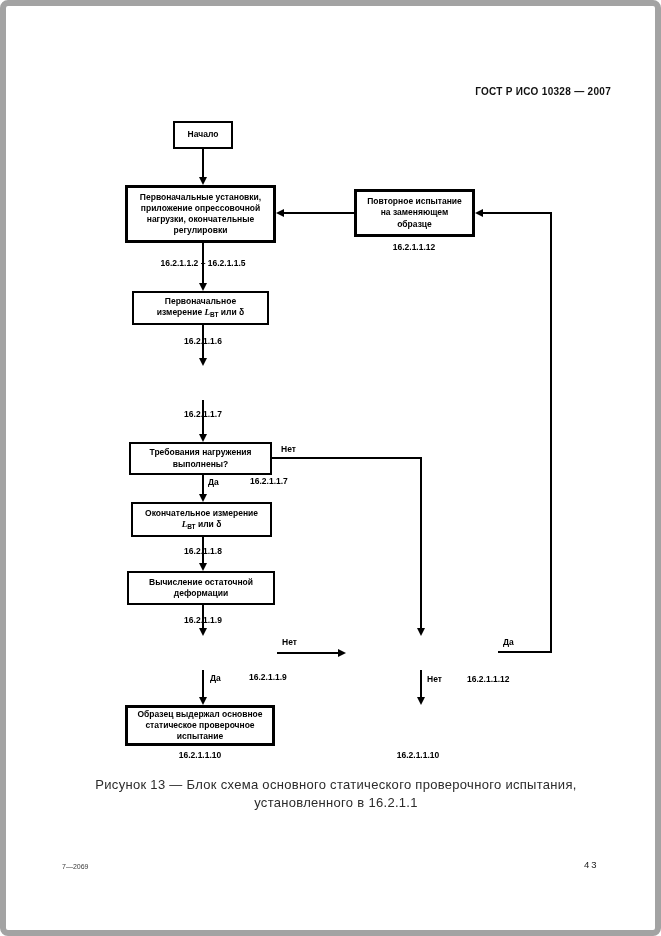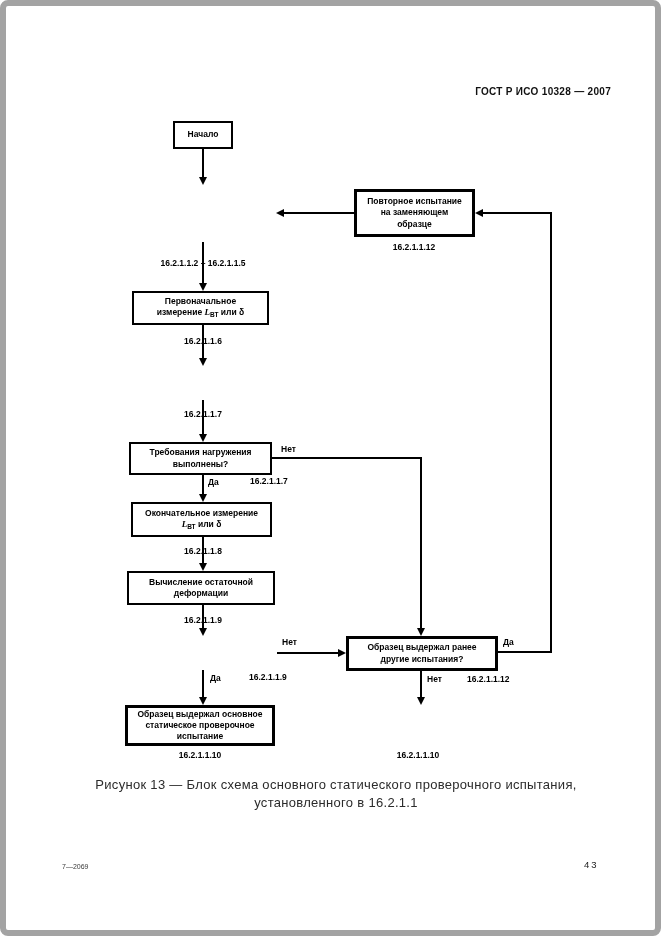--- a/index.html
+++ b/index.html
@@ -46,20 +46,24 @@
 <body>
 
 <div class="page">
 
   <div class="hdr">ГОСТ Р ИСО 10328 — 2007</div>
 
   <div class="node" style="left:167px;top:115px;width:60px;height:28px;">
     <span class="prelines">Начало</span>
   </div>
 
+  <div class="node thick prelines" style="left:119px;top:179px;width:151px;height:58px;">Первоначальные установки,
+приложение опрессовочной
+нагрузки, окончательные
+регулировки</div>
 
   <div class="node thick prelines" style="left:348px;top:183px;width:121px;height:48px;">Повторное испытание
 на заменяющем
 образце</div>
 
   <div class="node" style="left:126px;top:285px;width:137px;height:34px;">
     <div>Первоначальное</div>
     <div><span>измерение </span><span class="sym">L</span><span class="sub">ВТ</span><span> или δ</span></div>
   </div>
 
@@ -69,22 +73,20 @@
 
   <div class="node" style="left:125px;top:496px;width:141px;height:35px;">
     <div>Окончательное измерение</div>
     <div><span class="sym">L</span><span class="sub">ВТ</span><span> или δ</span></div>
   </div>
 
   <div class="node prelines" style="left:121px;top:565px;width:148px;height:34px;">Вычисление остаточной
 деформации</div>
 
 
-  <div class="node thick prelines" style="left:340px;top:630px;width:152px;height:35px;">Образец выдержал ранее
-другие испытания?</div>
 
   <div class="node thick prelines" style="left:119px;top:699px;width:150px;height:41px;">Образец выдержал основное
 статическое проверочное
 испытание</div>
 
 
   <div class="ref ctr on-line" style="left:197px;top:252px;">16.2.1.1.2 – 16.2.1.1.5</div>
   <div class="ref ctr on-line" style="left:197px;top:330px;">16.2.1.1.6</div>
   <div class="ref ctr on-line" style="left:197px;top:403px;">16.2.1.1.7</div>
   <div class="ref" style="left:244px;top:470px;">16.2.1.1.7</div>

